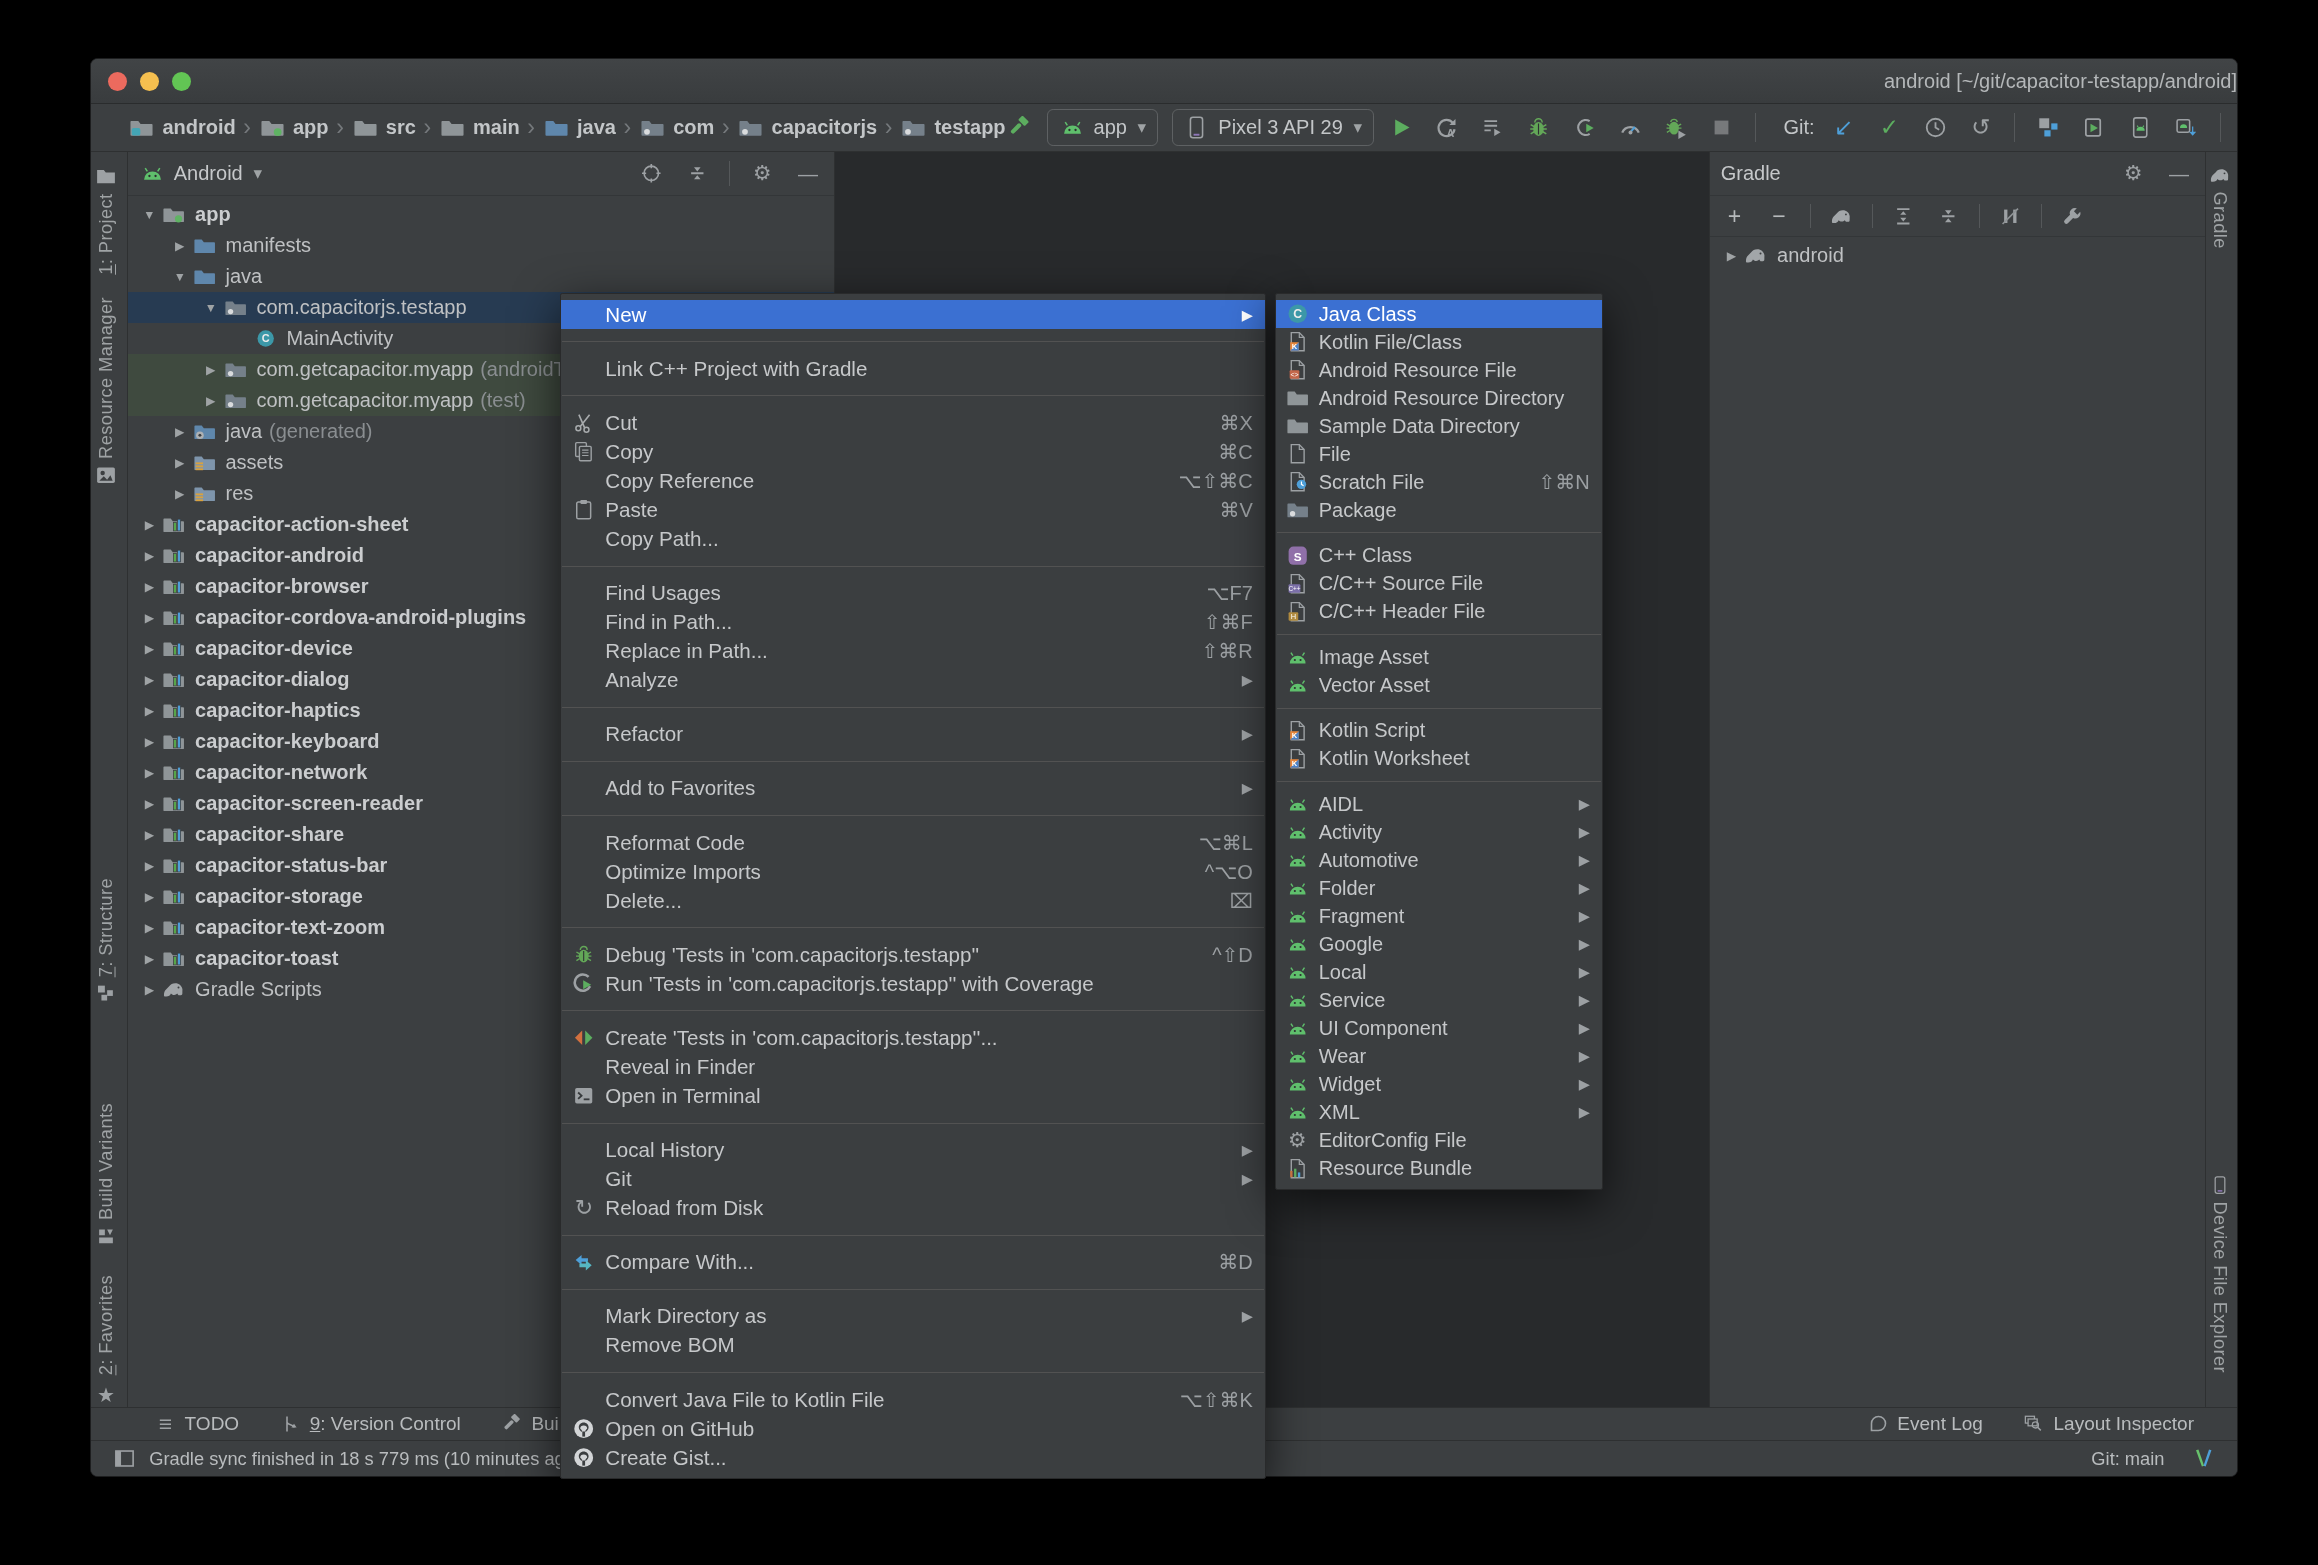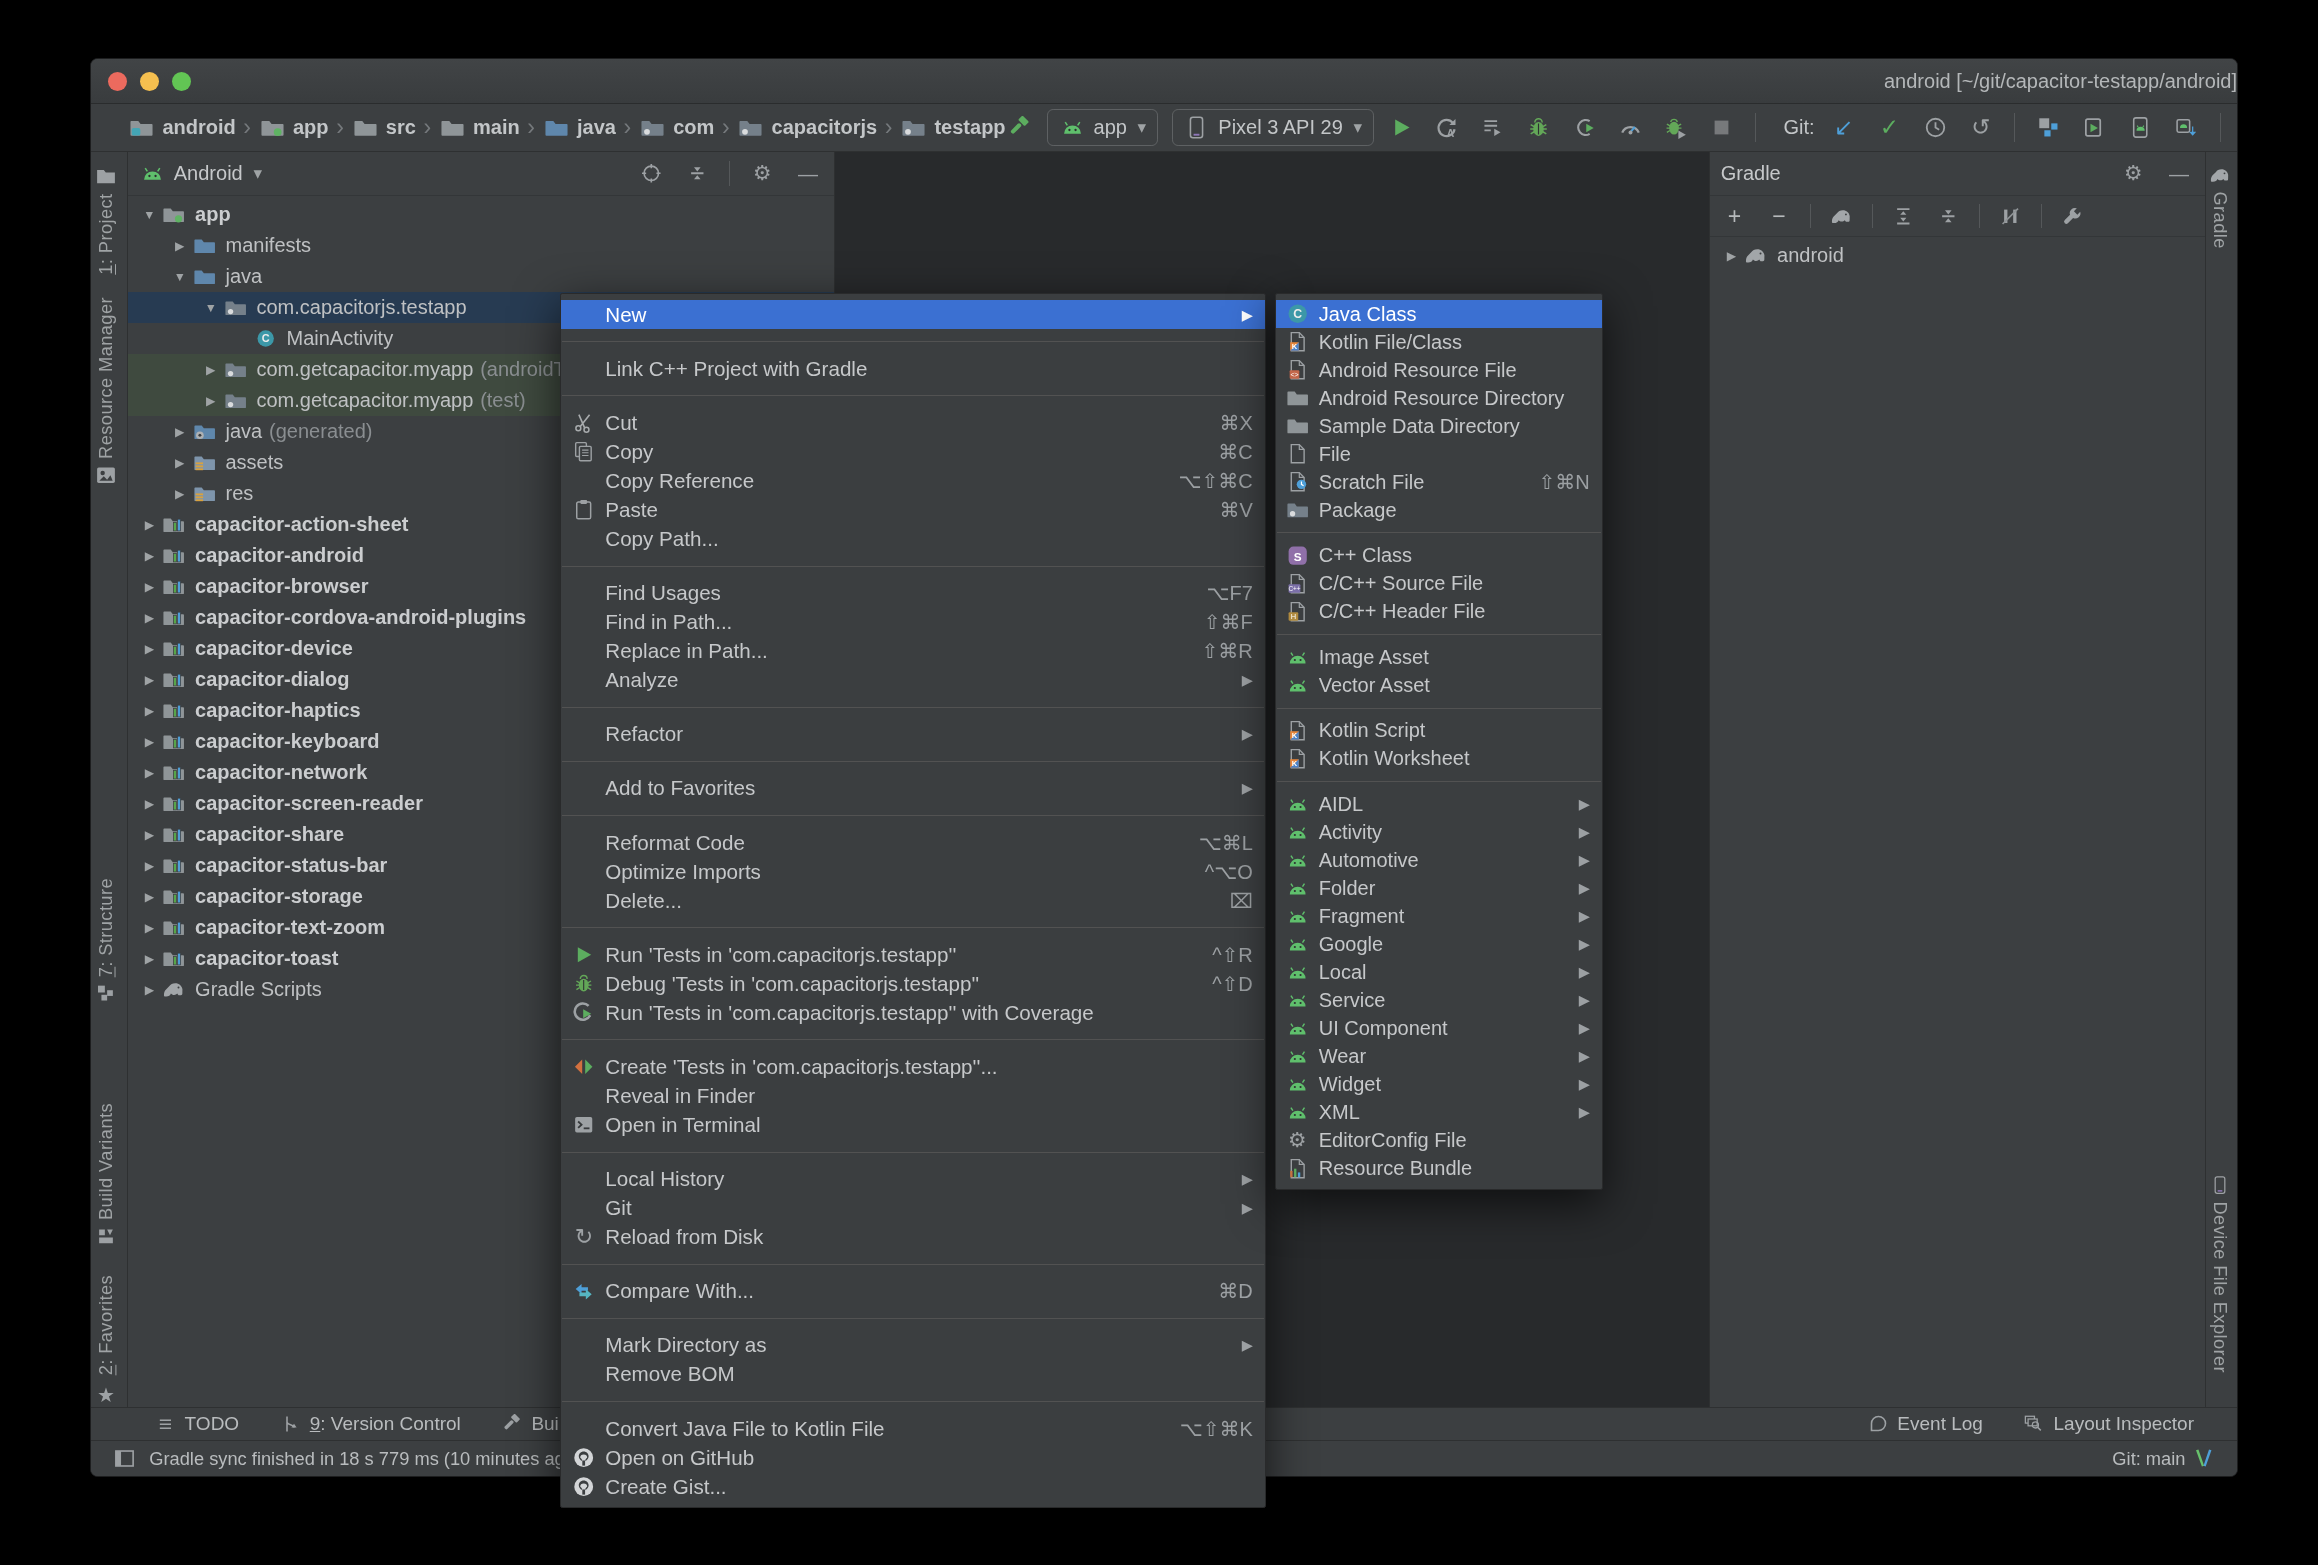--- a/index.html
+++ b/index.html
@@ -69,21 +69,21 @@
   .bottombar{height:32px;flex:none;background:#3C3F41;border-top:0.8px solid #2E3031;display:flex;
     align-items:center;padding:0 43px 0 63px;font-size:19px;color:#B9BCBE;}
   .bb-left,.bb-right{display:flex;align-items:center;gap:40px;}
   .bb-right{margin-left:auto;}
   .bb-item{display:flex;align-items:center;gap:7.6px;white-space:nowrap;}
   .bb-item .tb-ic{width:23px;height:23px;}
   .bb-item .tb-ic svg{width:20px;height:20px;}
   .bb-item u{text-decoration:underline;}
   .statusbar{height:35px;flex:none;background:#3C3F41;border-top:0.8px solid #2E3031;display:flex;
     align-items:center;gap:10.7px;padding:0 20px;font-size:18.3px;color:#B9BCBE;}
-  .sb-right{margin-left:auto;display:flex;align-items:center;gap:4px;justify-content:space-between;}
+  .sb-right{margin-left:auto;display:flex;align-items:center;gap:25px;justify-content:space-between;}
   
   .menu{position:absolute;background:#3B3E40;border:0.8px solid #292A2B;border-radius:2.3px;
     box-shadow:0 13.7px 46px rgba(0,0,0,.65);padding:6.1px 0;z-index:10;}
   #context-menu{left:560px;top:293px;width:704px;}
   #new-submenu{left:1275px;top:293px;width:326px;}
   .mi{display:flex;align-items:center;height:29px;padding:0 12.2px 0 9.2px;font-size:20.6px;color:#C6C8CA;white-space:nowrap;}
   .mi .mic{width:27.5px;height:23px;flex:none;display:flex;align-items:center;justify-content:center;margin-right:7.6px;}
   .mi .mic svg{width:21.4px;height:21.4px;}
   .mi .msc{margin-left:auto;color:#9CA0A3;font-size:20px;padding-left:31px;}
   .mi .marr{margin-left:auto;color:#9CA0A3;font-size:14.5px;padding-left:23px;}
@@ -919,29 +919,20 @@
       </div>
       <div class="mi">
         <span class="mic"></span>
         <span class="mlabel">Delete...</span>
         <span class="msc">⌧</span>
       </div>
       <div class="menu-sep"></div>
       <div class="mi">
         <span class="mic">
           <svg viewBox="0 0 20 20">
-            <path fill="#5CAD5F" d="M4.5 3 17 10 4.5 17z"></path>
-          </svg>
-        </span>
-        <span class="mlabel">Run 'Tests in 'com.capacitorjs.testapp''</span>
-        <span class="msc">^⇧R</span>
-      </div>
-      <div class="mi">
-        <span class="mic">
-          <svg viewBox="0 0 20 20">
             <ellipse cx="10" cy="11.3" rx="4.6" ry="6" fill="#63A758"></ellipse>
             <path stroke="#63A758" stroke-width="1.3" fill="none" d="M3.2 7.5l3 1.8M16.8 7.5l-3 1.8M2.8 11.3h4M17.2 11.3h-4M3.2 15.5l3-1.8M16.8 15.5l-3-1.8M6.8 5.6a3.2 3.2 0 0 1 6.4 0"></path>
             <path stroke="#2E3032" stroke-width="1" d="M10 6.5v9.5"></path>
           </svg>
         </span>
         <span class="mlabel">Debug 'Tests in 'com.capacitorjs.testapp''</span>
         <span class="msc">^⇧D</span>
       </div>
       <div class="mi">
         <span class="mic">

